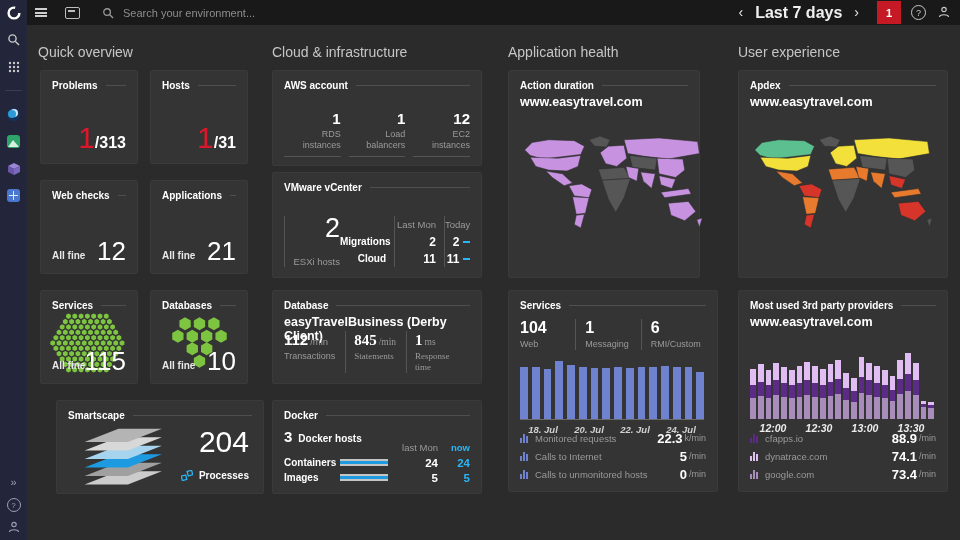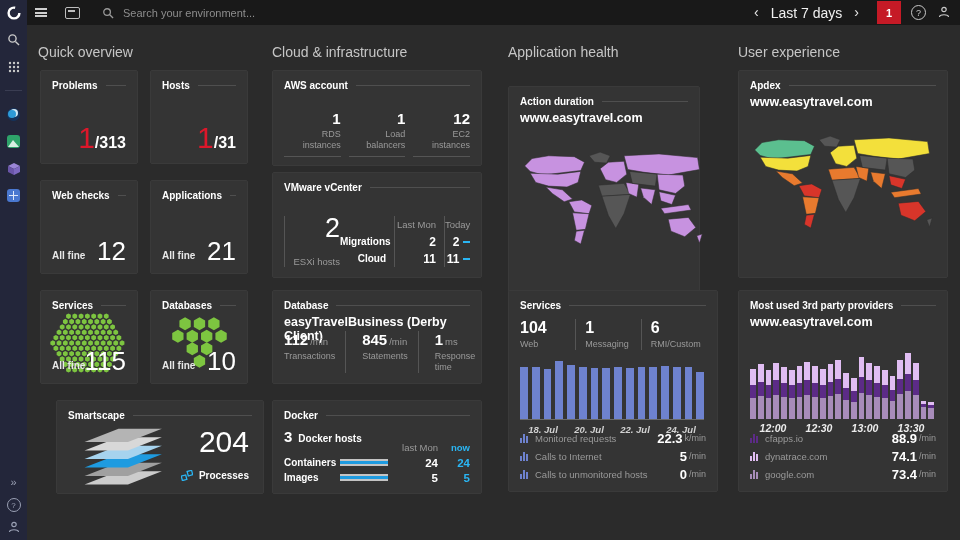--- a/index.html
+++ b/index.html
@@ -10,21 +10,21 @@
           display:flex;align-items:center;z-index:5;}
   .hamburger{width:12px;height:9px;margin-left:8px;display:flex;flex-direction:column;justify-content:space-between;cursor:pointer;}
   .hamburger div{height:2px;background:#cfcfcf;}
   .dash-icon{width:13px;height:10px;border:1px solid #bdbdbd;border-radius:2px;margin-left:18px;position:relative;}
   .dash-icon::after{content:"";position:absolute;left:2px;top:2px;width:7px;height:2px;background:#bdbdbd;}
   .searchwrap{display:flex;align-items:center;margin-left:22px;}
   #search-input{background:transparent;border:none;outline:none;color:#bdbdbd;font-size:11px;width:220px;margin-left:7px;font-family:"Liberation Sans",sans-serif;}
   #search-input::placeholder{color:#8d8d8d;}
   .tb-right{margin-left:auto;display:flex;align-items:center;height:100%;}
   .chev{color:#e8e8e8;font-size:14px;padding:0 6px;cursor:pointer;line-height:23px;}
-  .range{font-size:14px;color:#f0f0f0;padding:0 6px;}
+  .range{font-size:16px;color:#f0f0f0;padding:0 6px;font-weight:bold;}
   .badge{width:24px;height:23px;background:#c51a26;color:#fff;font-size:11px;font-weight:bold;
          display:flex;align-items:center;justify-content:center;margin:1px 10px 1px 12px;cursor:pointer;}
   .qcircle{width:13px;height:13px;border:1px solid #c9c9c9;border-radius:50%;color:#c9c9c9;
            font-size:9px;display:flex;align-items:center;justify-content:center;margin-right:12px;cursor:pointer;}
   .tb-person{margin-right:10px;cursor:pointer;}
   
   #sidebar{position:absolute;left:0;top:0;width:27px;height:540px;background:#23263a;z-index:6;
            display:flex;flex-direction:column;align-items:center;}
   .sb-divider{width:17px;height:1px;background:#3a3d52;margin:10px 0;}
   .sb-icon{width:15px;height:15px;margin:6px 0;cursor:pointer;display:flex;align-items:center;justify-content:center;}
@@ -52,21 +52,21 @@
   #t-hosts{left:150px;top:70px;width:98px;height:94px;}
   #t-webchecks{left:40px;top:180px;width:98px;height:94px;}
   #t-apps{left:150px;top:180px;width:98px;height:94px;}
   #t-services{left:40px;top:290px;width:98px;height:94px;}
   #t-databases{left:150px;top:290px;width:98px;height:94px;}
   #t-smartscape{left:56px;top:400px;width:208px;height:94px;}
   #t-aws{left:272px;top:70px;width:210px;height:96px;}
   #t-vmware{left:272px;top:172px;width:210px;height:106px;}
   #t-database{left:272px;top:290px;width:210px;height:94px;}
   #t-docker{left:272px;top:400px;width:210px;height:94px;}
-  #t-action{left:508px;top:70px;width:192px;height:208px;margin-top:16px;}
+  #t-action{left:508px;top:70px;width:192px;height:208px;}
   #t-svchealth{left:508px;top:290px;width:210px;height:202px;}
   #t-apdex{left:738px;top:70px;width:210px;height:208px;}
   #t-thirdparty{left:738px;top:290px;width:210px;height:202px;}
   .frac-row{position:absolute;right:11px;bottom:8px;display:flex;align-items:baseline;}
   .red-num{font-size:30px;color:#dc172a;}
   .frac-total{font-size:16px;font-weight:bold;color:#fff;}
   .allfine{position:absolute;left:11px;bottom:12px;font-size:10px;font-weight:bold;color:#e8e8e8;}
   .tile-val{position:absolute;right:11px;bottom:6px;font-size:26px;color:#fff;}
   .hexwrap{position:absolute;left:6px;top:20px;}
   
@@ -87,21 +87,21 @@
   .vm-v{font-size:12px;font-weight:bold;color:#fff;text-align:right;padding-right:8px;}
   .vline{border-left:1px solid #555;height:100%;display:flex;align-items:center;justify-content:flex-end;}
   .bdash{display:inline-block;width:7px;height:2px;background:#2ab6f4;margin-left:4px;vertical-align:middle;}
   .vm-big{grid-row:1/4;border-left:1px solid #555;height:100%;display:flex;flex-direction:column;
           align-items:flex-end;justify-content:space-between;padding-left:8px;}
   .vm-bigval{font-size:27px;color:#fff;line-height:0.9;}
   .vm-biglbl{font-size:9.5px;color:#9a9a9a;}
   
   .db-metrics{position:absolute;left:11px;right:11px;bottom:10px;display:flex;}
   .db-col{padding-right:10px;}
-  .db-col + .db-col{border-left:1px solid #555;padding-left:16px;}
+  .db-col + .db-col{border-left:1px solid #555;padding-left:8px;font-family:Liberation Serif, serif;}
   .db-unit{font-size:9.5px;color:#9a9a9a;margin-left:2px;}
   
   .dk-hosts{margin-top:7px;display:flex;align-items:baseline;}
   .dk-hosts .n{font-size:15px;font-weight:bold;color:#fff;}
   .dk-hosts .l{font-size:10px;font-weight:bold;color:#fff;margin-left:6px;}
   .dk-grid{position:absolute;left:11px;right:11px;bottom:8px;display:grid;
            grid-template-columns:56px 1fr 44px 32px;grid-auto-rows:15px;align-items:center;}
   .dk-h1{font-size:9.5px;color:#9a9a9a;text-align:right;}
   .dk-h2{font-size:9.5px;color:#2ab6f4;text-align:right;font-weight:bold;}
   .dk-lbl{font-size:10px;font-weight:bold;color:#fff;}

